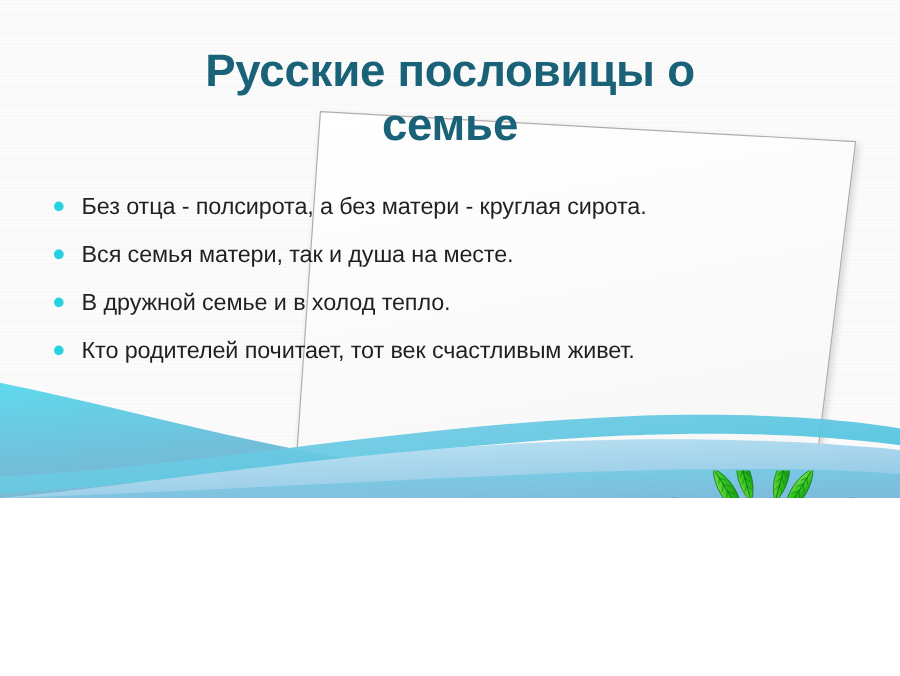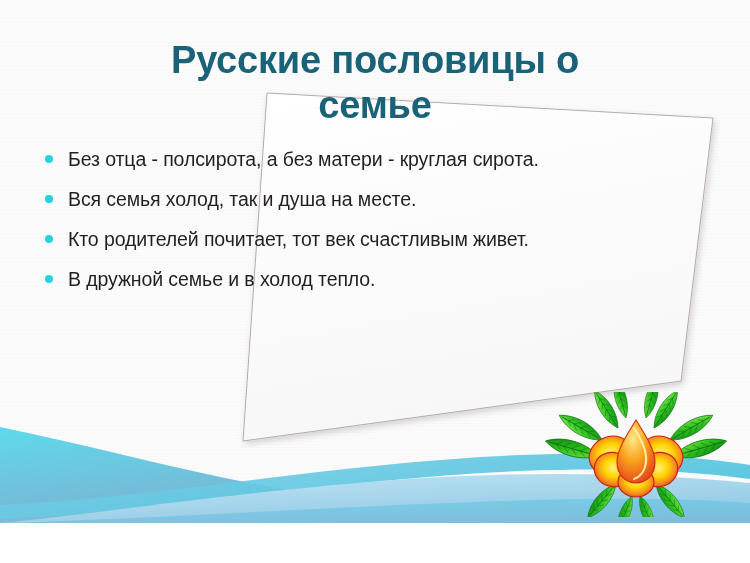--- a/index.html
+++ b/index.html
@@ -5,21 +5,21 @@
 <style>
   html, body {
     margin: 0;
     padding: 0;
     background: #ffffff;
   }
 
   #slide {
     position: relative;
     width: 750px;
-    height: 523px;
+    height: 415px;
     overflow: hidden;
     background: #fbfbfc;
     font-family: "Liberation Sans", "DejaVu Sans", sans-serif;
   }
 
   
   .bg-texture {
     position: absolute;
     inset: 0;
     background: repeating-linear-gradient(
@@ -52,21 +52,21 @@
     line-height: 1.18;
     color: #196278;
     letter-spacing: -0.2px;
     white-space: pre-line;
   }
 
   
   .proverb-list {
     position: absolute;
     left: 38px;
-    top: 146px;
+    top: 159px;
     width: 640px;
     margin: 0;
     padding: 0;
     list-style: none;
   }
 
   .proverb-item {
     position: relative;
     padding-left: 30px;
     margin-bottom: 14px;
@@ -133,29 +133,29 @@
   <ul class="proverb-list">
     <li class="proverb-item">
       <span class="bullet-dot"></span>
       <span>Без отца - полсирота, а без матери - круглая сирота.</span>
     </li>
     <li class="proverb-item">
       <span class="bullet-dot"></span>
     </li>
     <li class="proverb-item">
       <span class="bullet-dot"></span>
-      <span>Вся семья холод, так и душа на месте.</span>
+      <span>Вся семья матери, так и душа на месте.</span>
+    </li>
+    <li class="proverb-item">
+      <span class="bullet-dot"></span>
+      <span>В дружной семье и в холод тепло.</span>
     </li>
     <li class="proverb-item">
       <span class="bullet-dot"></span>
       <span>Кто родителей почитает, тот век счастливым живет.</span>
-    </li>
-    <li class="proverb-item">
-      <span class="bullet-dot"></span>
-      <span>В дружной семье и в холод тепло.</span>
     </li>
   </ul>
 
   <svg class="wave-band" viewBox="0 0 750 120" preserveAspectRatio="none">
     <defs>
       <linearGradient id="waveCyan" x1="0" y1="0" x2="0.7" y2="1">
         <stop offset="0%" stop-color="#5fd9ec"></stop>
         <stop offset="55%" stop-color="#74bcd8"></stop>
         <stop offset="100%" stop-color="#93b7cf"></stop>
       </linearGradient>

